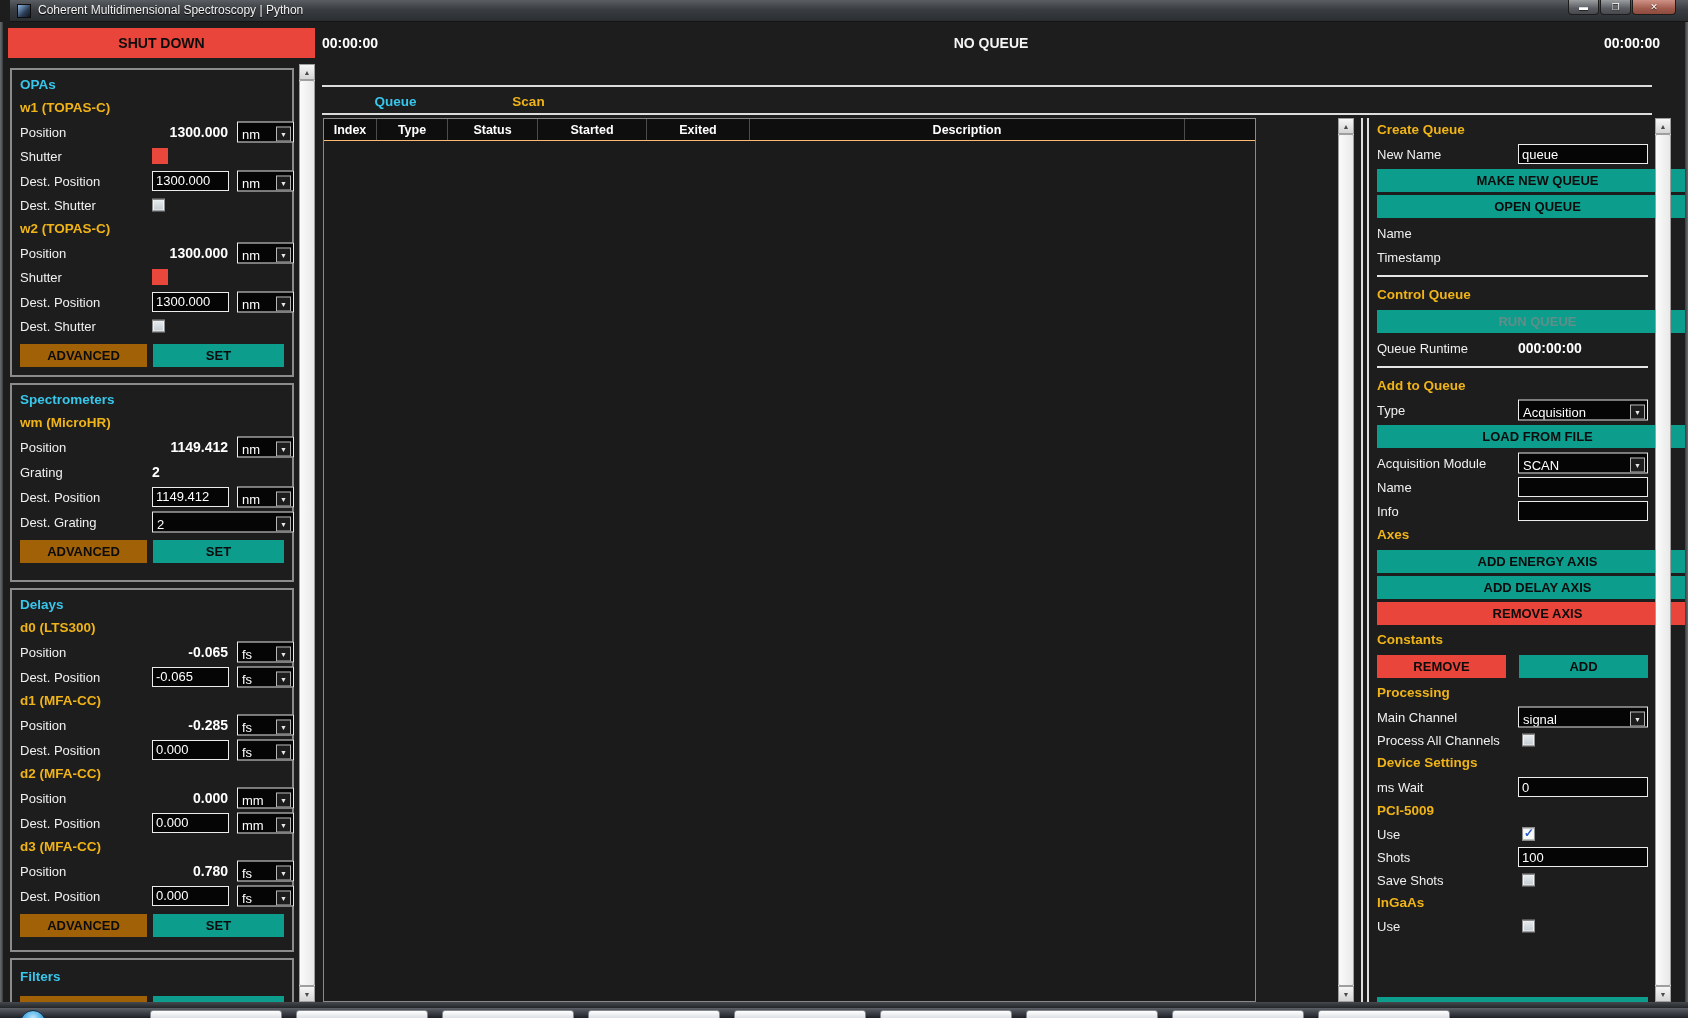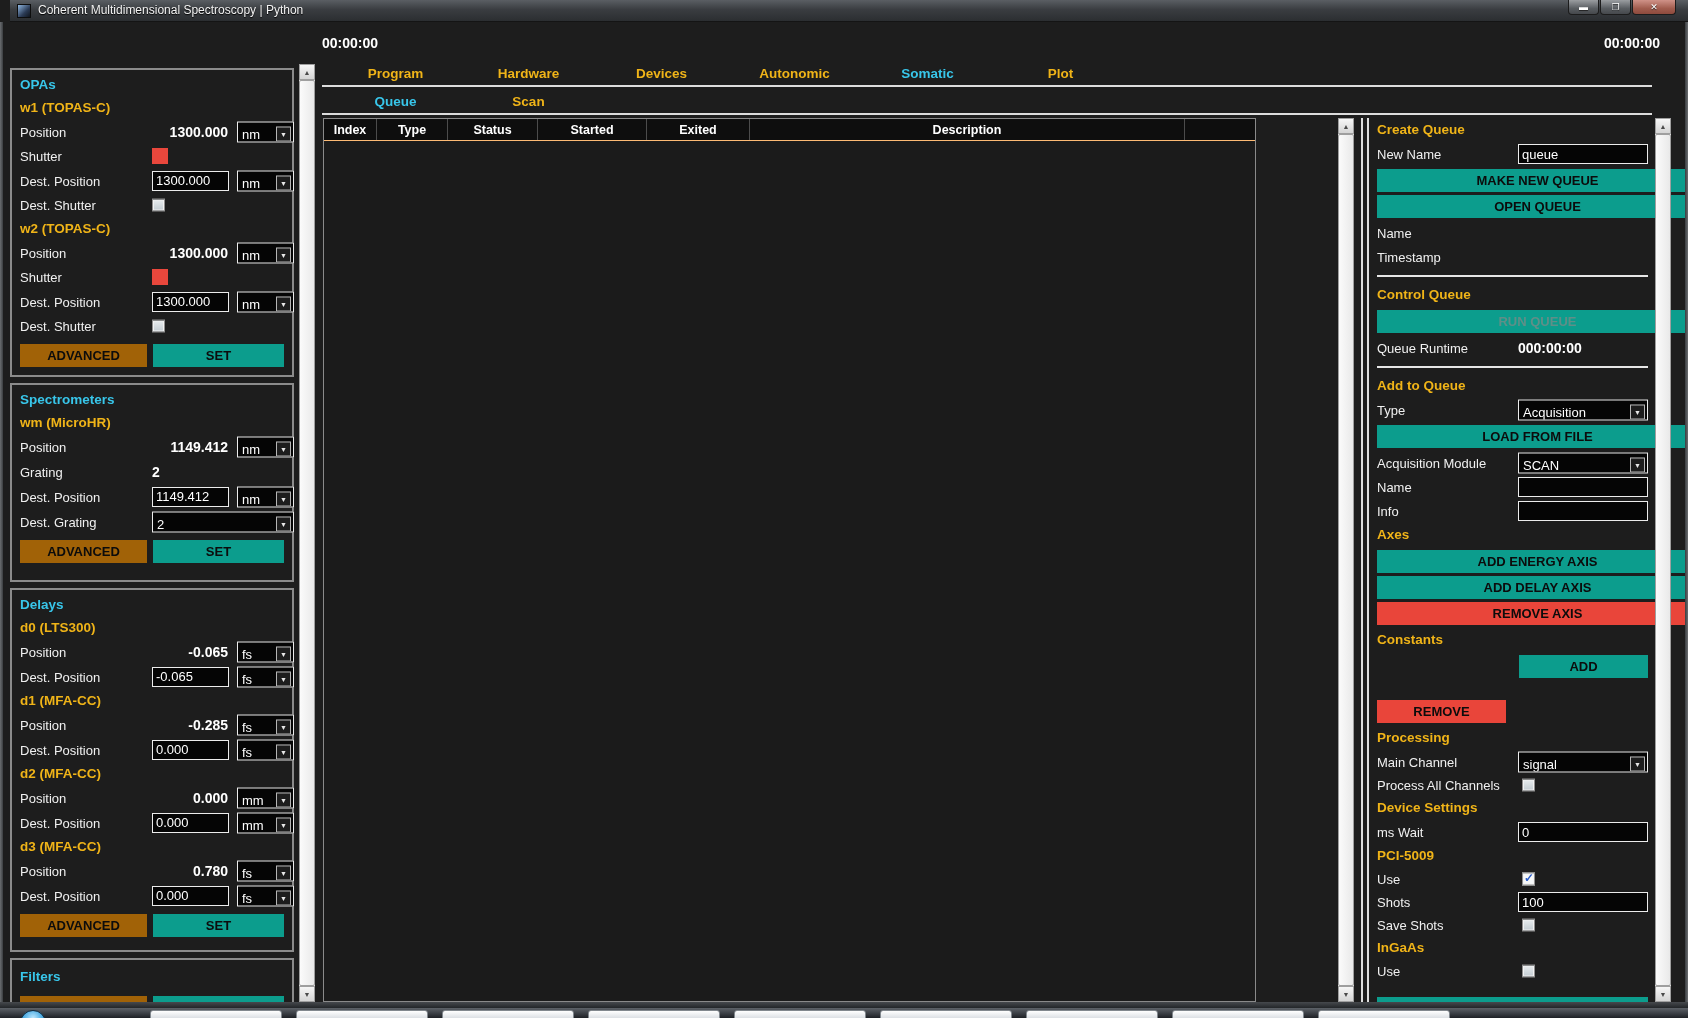--- a/index.html
+++ b/index.html
@@ -143,21 +143,23 @@
     <div class="win-btn">
         <span>❐</span>
       </div>
     <div class="win-btn close">
         <span>✕</span>
       </div>
   </div>
   <div class="win-edge-l"></div>
   <div class="win-edge-r"></div>
 
+  <div class="shutdown">SHUT DOWN</div>
   <div class="clock left">00:00:00</div>
+  <div class="noqueue">NO QUEUE</div>
   <div class="clock right">00:00:00</div>
 
   <div class="left-col">
 
     <div class="hw-box h-opas">
       <div class="sec-title">OPAs</div>
       <div class="dev-name">w1 (TOPAS-C)</div>
       <div class="prow">
         <span class="plabel">Position</span>
         <span class="bval">1300.000</span>
@@ -338,28 +340,20 @@
       </div>
     </div>
   </div>
 
   <div class="vscroll sb-left">
     <div class="vs-arrow up">▲</div>
     <div class="vs-thumb"></div>
     <div class="vs-arrow down">▼</div>
   </div>
 
-  <div class="tabs row1">
-    <div class="tab">Program</div>
-    <div class="tab">Hardware</div>
-    <div class="tab">Devices</div>
-    <div class="tab">Autonomic</div>
-    <div class="tab active">Somatic</div>
-    <div class="tab">Plot</div>
-  </div>
   <div class="tab-line l1"></div>
   <div class="tabs row2">
     <div class="tab active">Queue</div>
     <div class="tab">Scan</div>
   </div>
   <div class="tab-line l2"></div>
 
   <div class="qtable">
     <div class="qhead">
       <div class="qh c0">Index</div>
@@ -429,21 +423,21 @@
       <span class="rp-ctrl"><input class="txt" value="" style=""></span>
     </div>
 
     <div class="rp-head">Axes</div>
     <div class="rp-btn">ADD ENERGY AXIS</div>
     <div class="rp-btn">ADD DELAY AXIS</div>
     <div class="rp-btn red">REMOVE AXIS</div>
 
     <div class="rp-head">Constants</div>
     <div class="rp-pair">
-      <div class="half" style="background:#e9453a;margin-top:45px;">REMOVE</div>
+      <div class="half" style="background:#e9453a;">REMOVE</div>
       <div class="half" style="background:#0c9d8d;">ADD</div>
     </div>
 
     <div class="rp-head">Processing</div>
     <div class="rp-row">
       <span class="rp-label">Main Channel</span>
       <span class="combo rp-combo">
         <span class="combo-text">signal</span>
         <span class="combo-btn"></span>
       </span>

